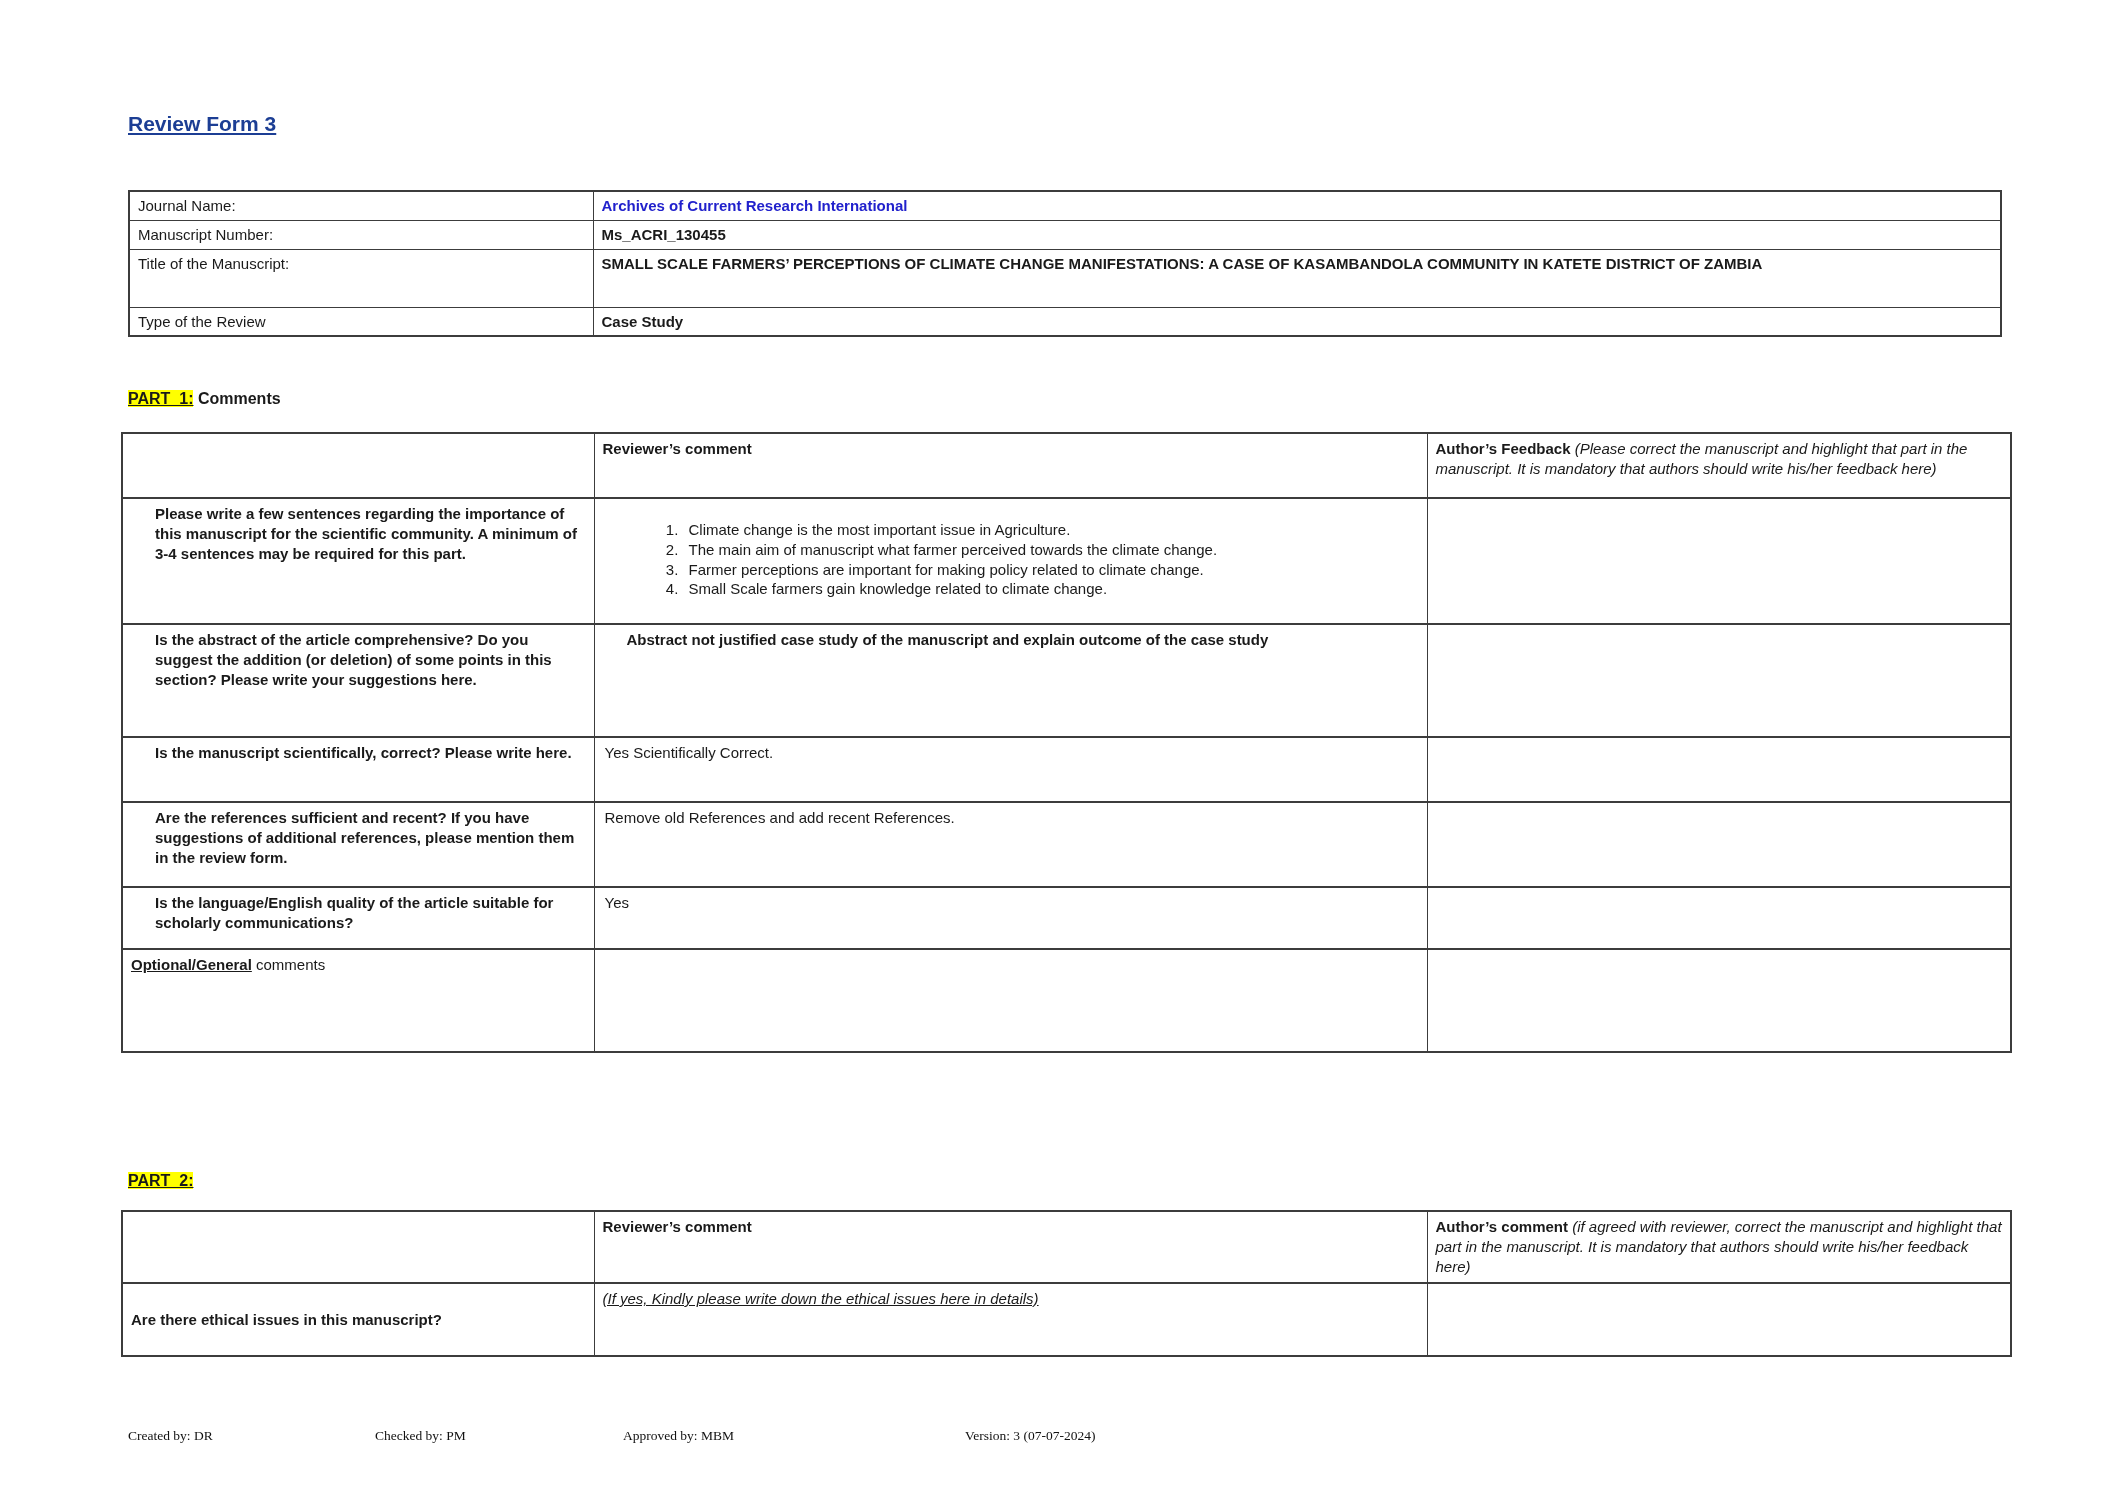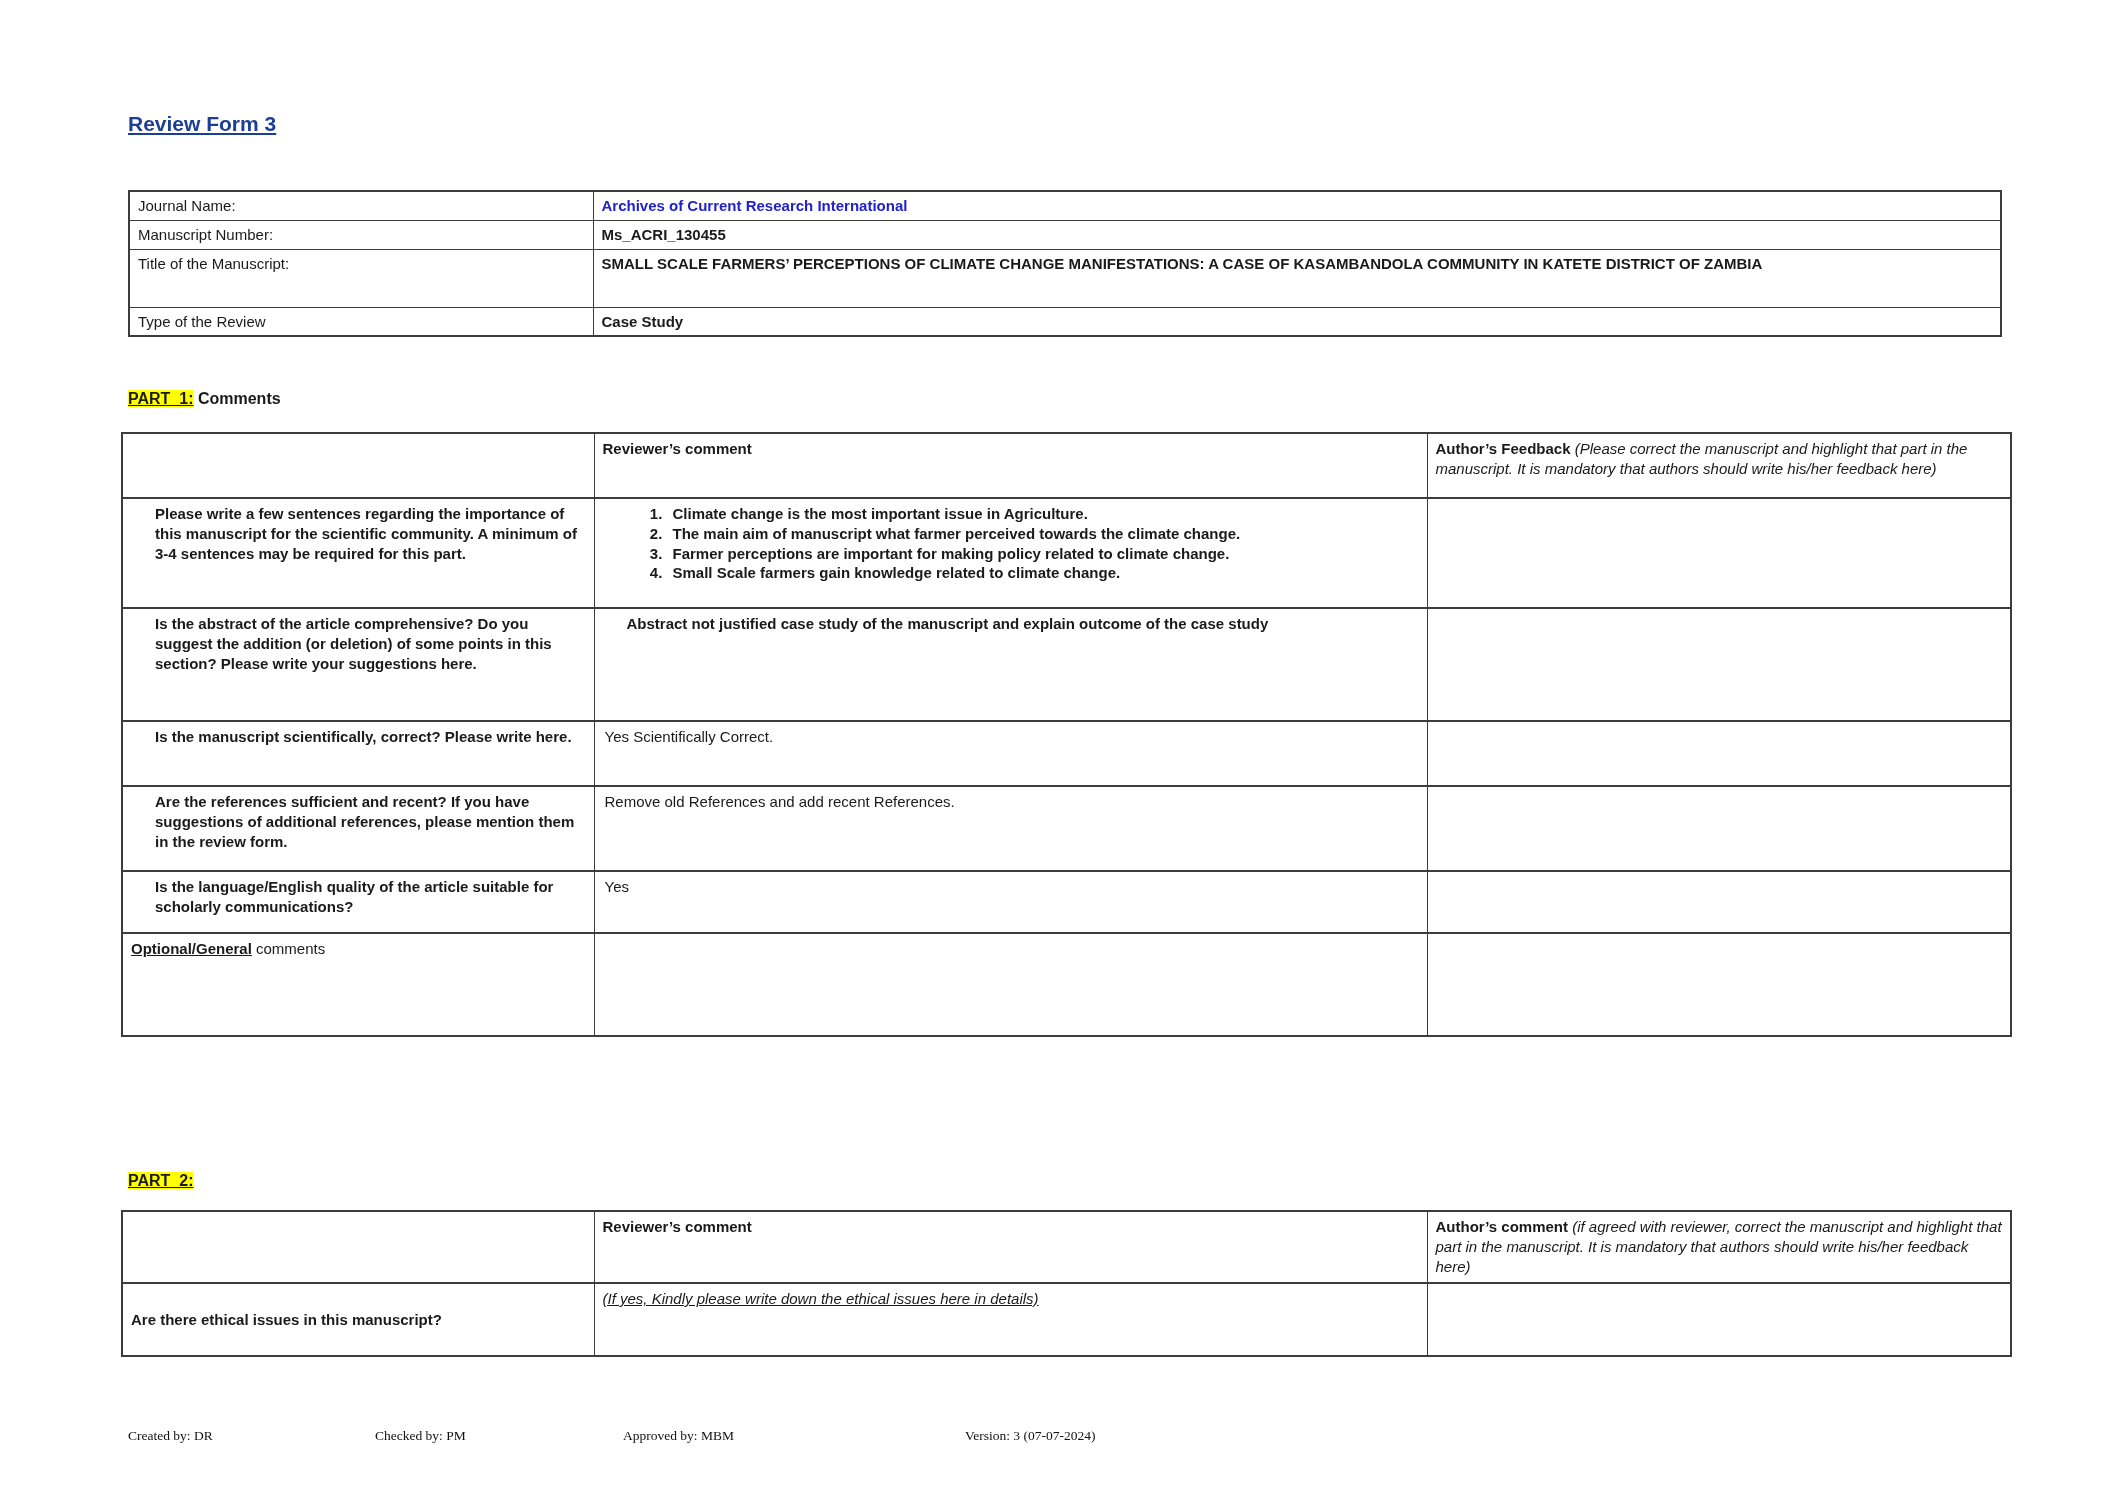--- a/index.html
+++ b/index.html
@@ -60,22 +60,22 @@
     border:2px solid var(--line);
     border-left-width:1px;border-right-width:1px;
     vertical-align:top;
     padding:5px 8px;
   }
   .q{font-weight:bold;padding-left:32px !important;white-space:pre-line;}
   .bold{font-weight:bold;}
   .indent{padding-left:24px;}
   .c-reg{padding-left:2px;}
   ol.bold-list{
-    margin:0;padding-left:64px;
-    font-weight:bold;
+    margin:16px;padding-left:64px;
+    font-weight:normal;
   }
   ol.bold-list li{padding-left:6px;}
   .hdr-bold{font-weight:bold;}
   .hdr-italic{font-style:italic;}
   .u{text-decoration:underline;}
   .ital-u{font-style:italic;text-decoration:underline;}
   .v-mid{vertical-align:middle !important;font-weight:bold;}
   
   .footer{
     position:absolute;top:1427px;left:0;width:100%;
@@ -129,21 +129,21 @@
       </colgroup>
     <tbody>
         <tr style="height:65px">
       <td></td>
       <td class="hdr-bold">Reviewer’s comment</td>
       <td>
         <span class="hdr-bold">Author’s Feedback</span>
         <span class="hdr-italic">(Please correct the manuscript and highlight that part in the manuscript. It is mandatory that authors should write his/her feedback here)</span>
       </td>
     </tr>
-    <tr style="height:110px">
+    <tr style="height:126px">
       <td class="q">Please write a few sentences regarding the importance of this manuscript for the scientific community. A minimum of 3-4 sentences may be required for this part.</td>
       <td>
         <ol class="bold-list">
           <li>Climate change is the most important issue in Agriculture.</li>
           <li>The main aim of manuscript what farmer perceived towards the climate change.</li>
           <li>Farmer perceptions are important for making policy related to climate change.</li>
           <li>Small Scale farmers gain knowledge related to climate change.</li>
         </ol>
       </td>
       <td></td>

